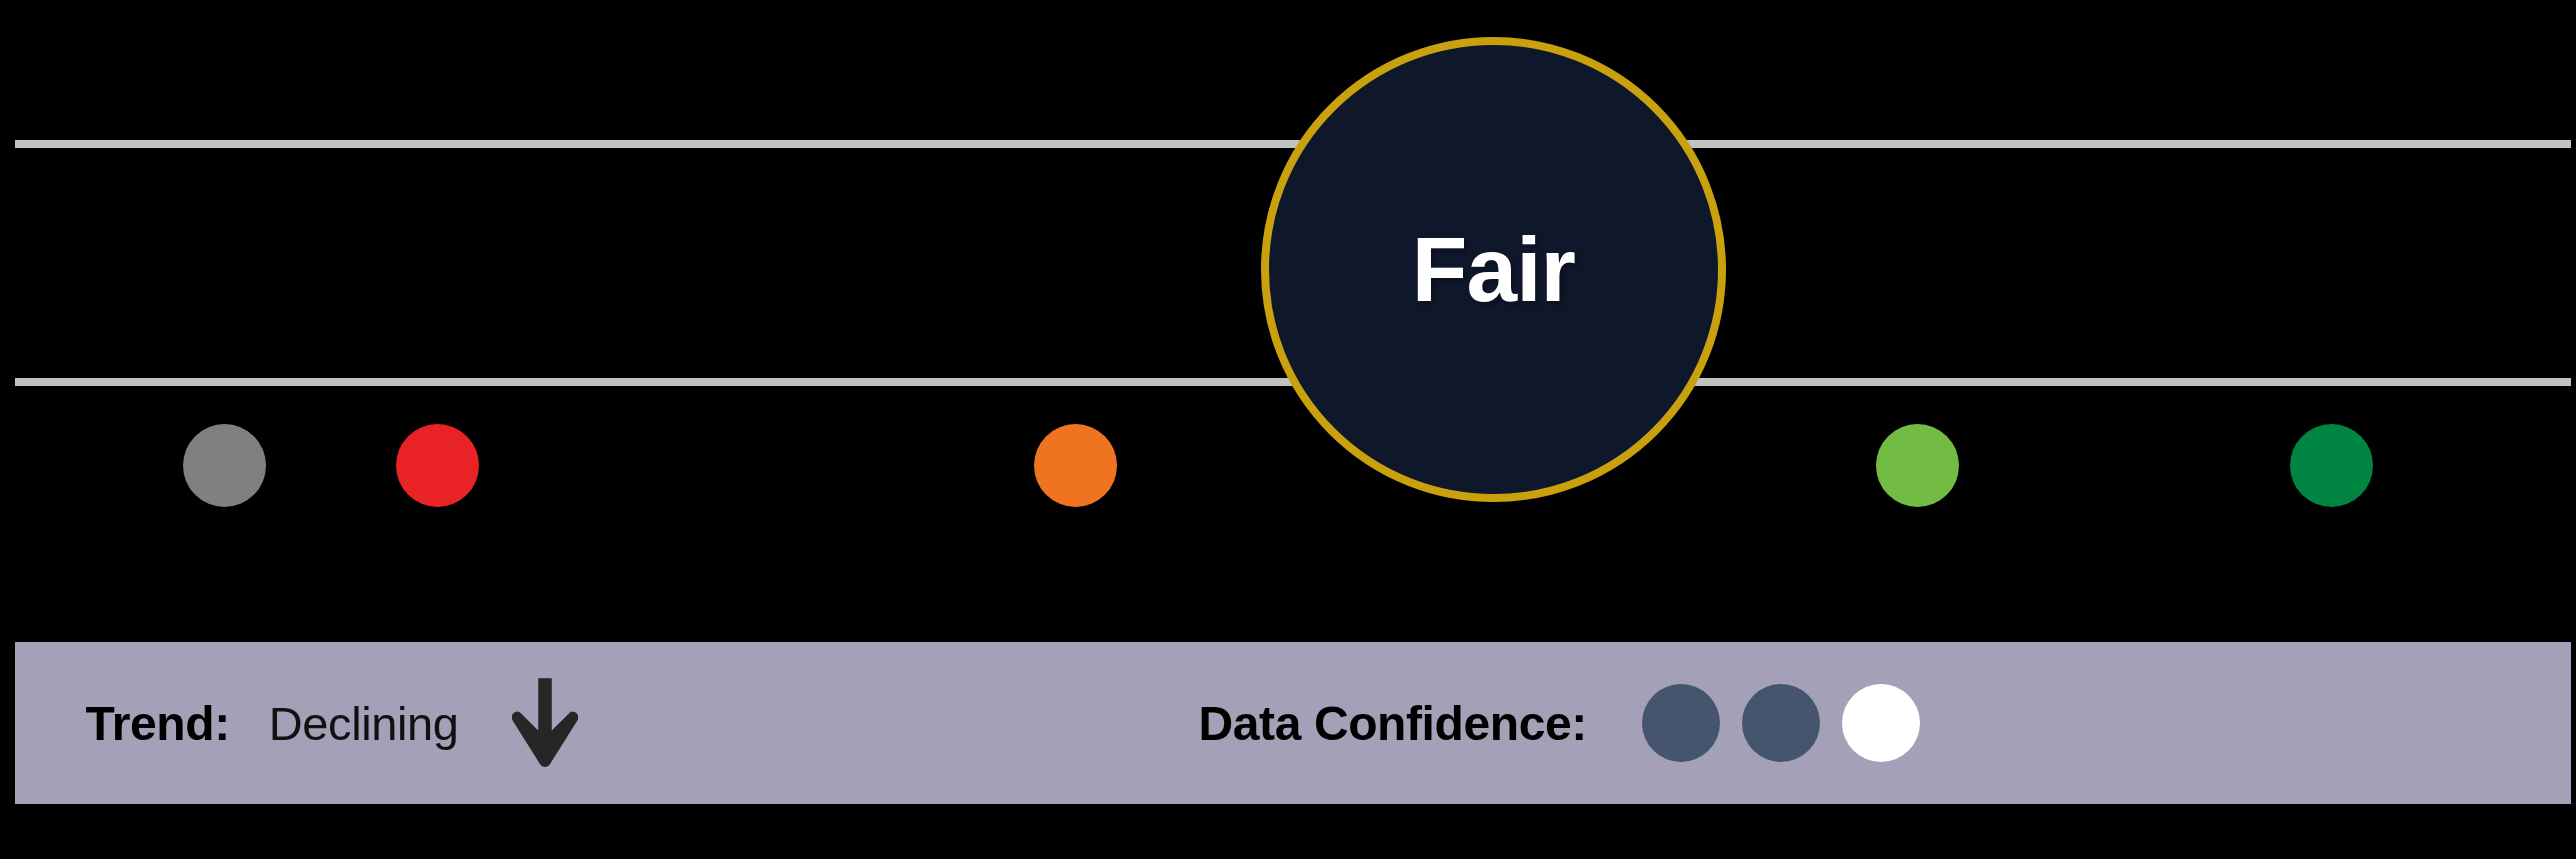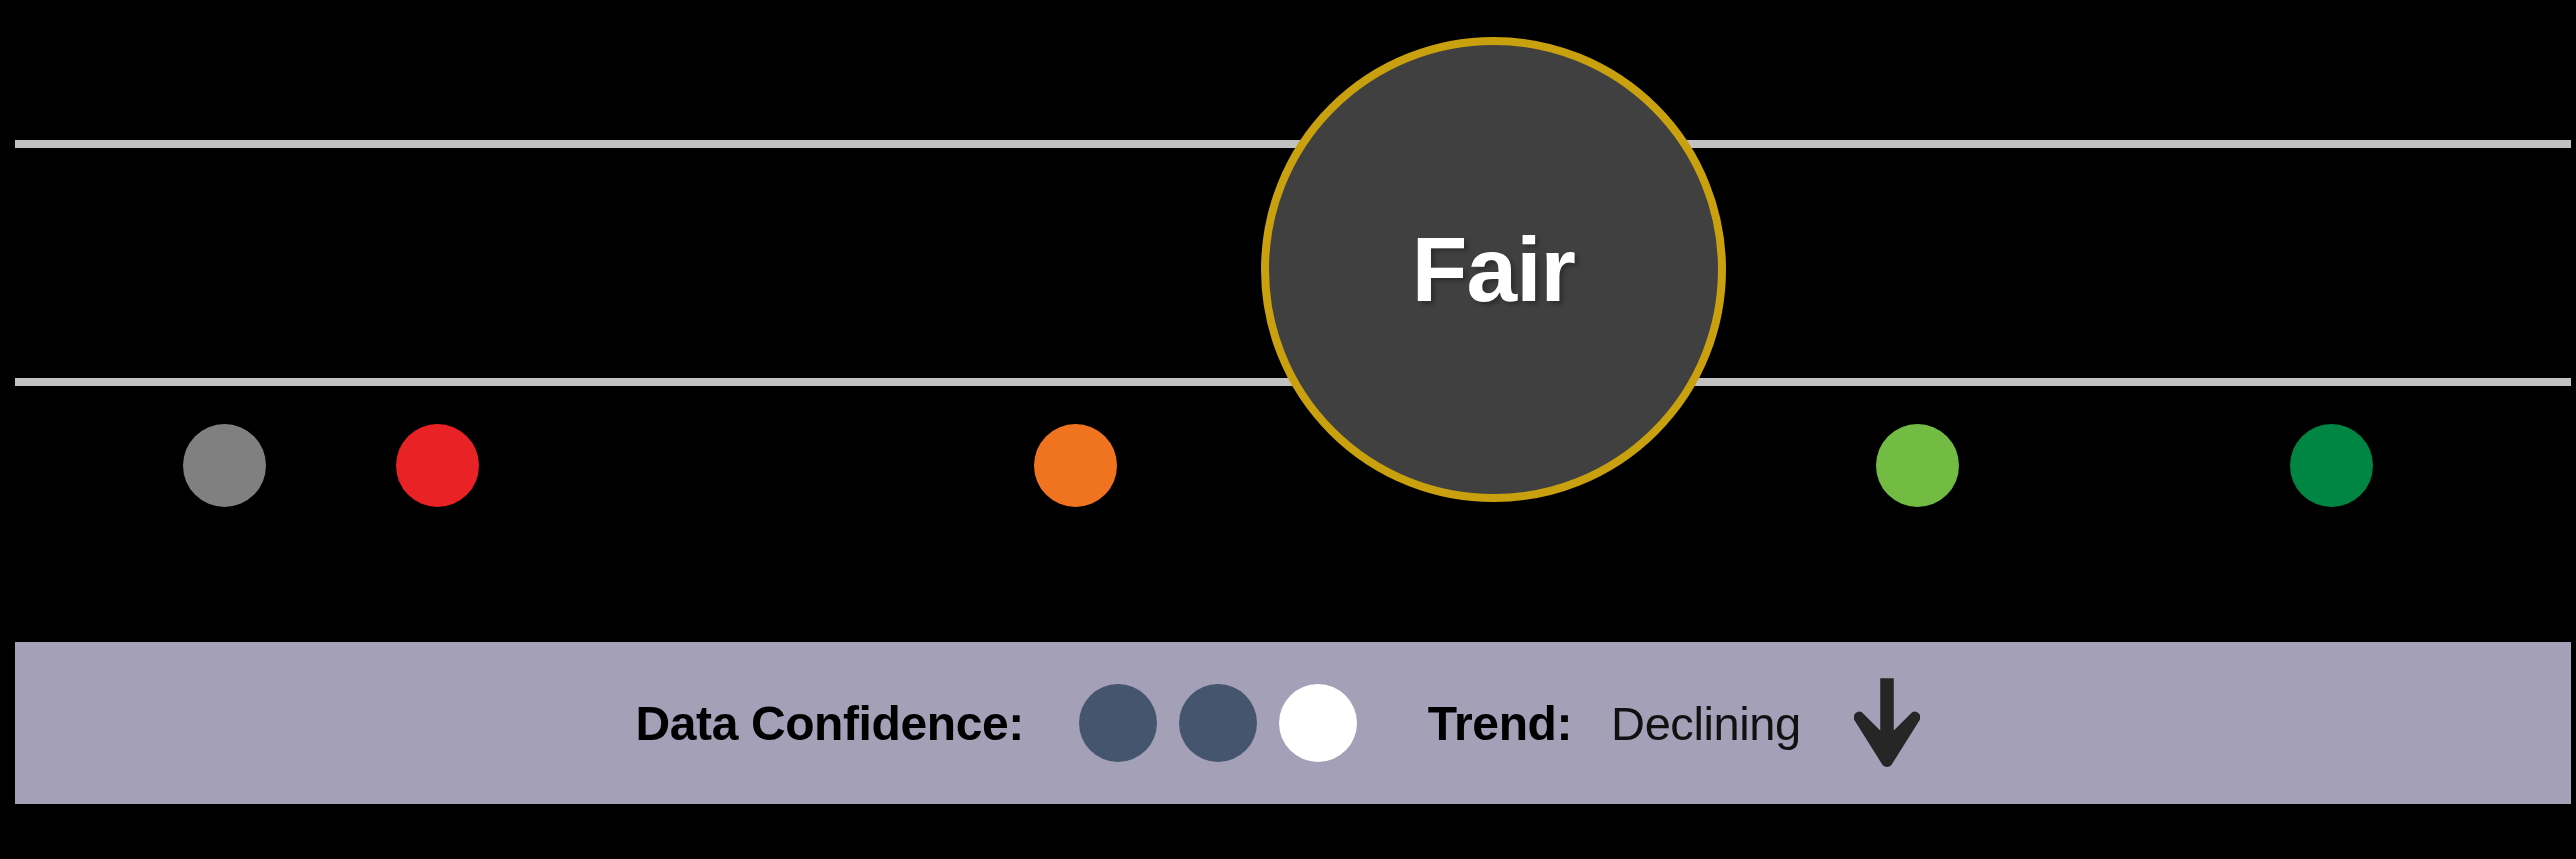--- a/index.html
+++ b/index.html
@@ -37,21 +37,21 @@
 
   
   #current-rating-marker {
     position: absolute;
     left: 1261px;
     top: 37px;
     width: 465px;
     height: 465px;
     box-sizing: border-box;
     border-radius: 50%;
-    background: #404040;
+    background: #0f172a;
     border: 8.5px solid #C9A00E;
     display: flex;
     align-items: center;
     justify-content: center;
     z-index: 5;
     text-align: right;
   }
   #current-rating-label {
     color: #FFFFFF;
     font-size: 91px;
@@ -154,30 +154,30 @@
     <span class="rating-dot" style="left:183px;  background:#808080;"></span>
     <span class="rating-dot" style="left:396px;  background:#E82225;"></span>
     <span class="rating-dot" style="left:1034px; background:#F07420;"></span>
     <span class="rating-dot" style="left:1876px; background:#72BC44;"></span>
     <span class="rating-dot" style="left:2290px; background:#008542;"></span>
   </div>
 </div>
 
 <div id="meta-bar">
 
+  <div id="trend-group">
+    <span id="trend-label">Trend:</span>
+    <span id="trend-value">Declining</span>
+    <svg id="trend-direction-icon" viewBox="0 0 78 110">
+      <path d="M31 2 h16 v62 l22 -22 a7 7 0 0 1 9 9 L44 105 a7 7 0 0 1 -10 0 L0 51 a7 7 0 0 1 9 -9 l22 22 z" fill="#262626"></path>
+    </svg>
+  </div>
+
   <div id="confidence-group">
     <span id="confidence-label">Data Confidence:</span>
     <span id="confidence-dots">
       <span class="confidence-dot" style="background:#46556E;"></span>
       <span class="confidence-dot" style="background:#46556E;"></span>
       <span class="confidence-dot" style="background:#FFFFFF;"></span>
     </span>
   </div>
-
-  <div id="trend-group">
-    <span id="trend-label">Trend:</span>
-    <span id="trend-value">Declining</span>
-    <svg id="trend-direction-icon" viewBox="0 0 78 110">
-      <path d="M31 2 h16 v62 l22 -22 a7 7 0 0 1 9 9 L44 105 a7 7 0 0 1 -10 0 L0 51 a7 7 0 0 1 9 -9 l22 22 z" fill="#262626"></path>
-    </svg>
-  </div>
 </div>
 
 
 </body></html>

